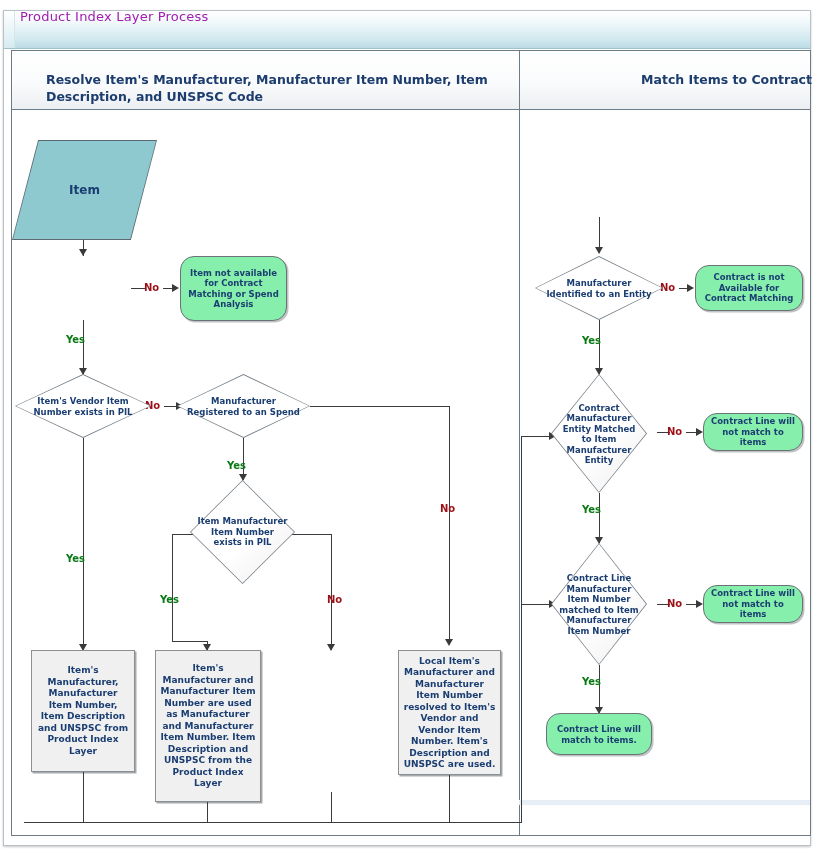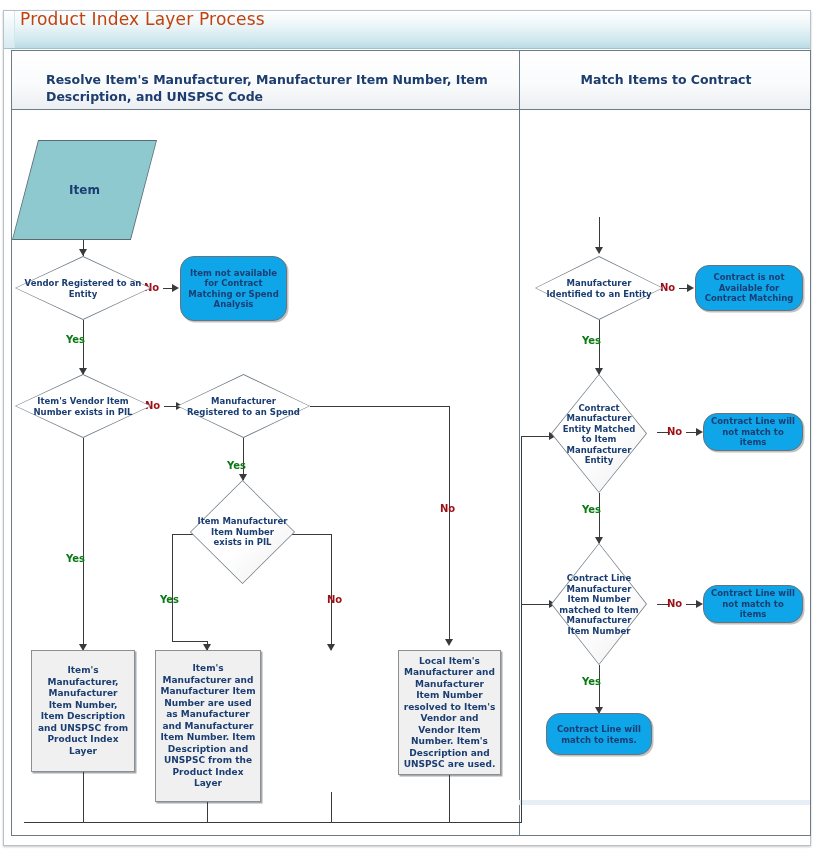--- a/index.html
+++ b/index.html
@@ -10,32 +10,32 @@
   .outer-frame{position:absolute;left:3px;top:10px;width:808px;height:836px;
       border:1px solid #b9c0c6;background:#ffffff;box-sizing:border-box;
       box-shadow:0 1px 2px rgba(0,0,0,.22);}
 
   
   .title-bar{position:absolute;left:4px;top:11px;width:806px;height:38px;
       background:linear-gradient(to bottom,#ffffff 0%,#eef7fa 35%,#cfe7ee 80%,#bcdbe4 100%);
       border-bottom:1px solid #9fc3ce;box-sizing:border-box;}
   .title-bar .bar-edge{position:absolute;left:0;top:0;width:10px;height:100%;
       background:linear-gradient(to bottom,#ffffff,#d6ebf1);border-right:1px solid #d5e6eb;}
-  .title-text{position:absolute;left:20px;top:9px;font-size:17px;color:#c2410c;
+  .title-text{position:absolute;left:20px;top:9px;font-size:13px;color:#a21caf;
       letter-spacing:.2px;font-weight:400;}
 
   
   .lane-head{position:absolute;top:50px;height:60px;
       background:linear-gradient(to bottom,#ffffff 0%,#fafbfc 55%,#eceff2 100%);
       box-sizing:border-box;border-bottom:1px solid #6d7b86;}
   .lane-head.left{left:11px;width:508px;border-left:1px solid #6d7b86;border-top:1px solid #6d7b86;}
   .lane-head.right{left:519px;width:292px;border-left:1px solid #6d7b86;border-top:1px solid #6d7b86;border-right:1px solid #6d7b86;}
   .lane-head .htxt{position:absolute;color:#1c3d6e;font-weight:bold;font-size:12.5px;line-height:17px;}
   .lane-head.left .htxt{left:34px;top:12px;width:450px;margin-top:8px;}
-  .lane-head.right .htxt{left:0;top:20px;width:292px;text-align:center;}
+  .lane-head.right .htxt{left:0;top:20px;width:292px;text-align:right;}
 
   
   .lane-body{position:absolute;top:110px;height:726px;background:#fff;box-sizing:border-box;}
   .lane-body.left{left:11px;width:508px;border-left:1px solid #6d7b86;border-bottom:1px solid #6d7b86;}
   .lane-body.right{left:519px;width:292px;border-left:1px solid #6d7b86;border-right:1px solid #6d7b86;border-bottom:1px solid #6d7b86;}
   .lane-foot{position:absolute;left:519px;top:800px;width:291px;height:5px;background:#e8eef6;}
 
   
   .ntxt{color:#1b3e72;font-weight:bold;text-align:center;}
 
@@ -63,21 +63,21 @@
   .dia .lbl{position:absolute;left:6%;right:6%;top:50%;transform:translateY(-50%);
      font-size:8.5px;line-height:10.5px;}
 
   
   .rect{position:absolute;background:#f0f0f0;border:1px solid #8a8f94;
      box-shadow:1.5px 1.5px 0 rgba(120,124,128,.65);box-sizing:border-box;}
   .rect .lbl{position:absolute;left:4px;right:4px;top:50%;transform:translateY(-50%);
      font-size:9px;line-height:11.5px;}
 
   
-  .term{position:absolute;background:#0ea5e9;border:1.5px solid #6b7279;border-radius:14px;
+  .term{position:absolute;background:#86efac;border:1.5px solid #6b7279;border-radius:14px;
      box-shadow:1.5px 1.5px 0 rgba(140,144,148,.55);box-sizing:border-box;}
   .term .lbl{position:absolute;left:4px;right:4px;top:50%;transform:translateY(-50%);
      font-size:8.5px;line-height:10.5px;}
 
   
   .ln{position:absolute;background:#3a3a3a;}
   .lnh{height:1px;}
   .lnv{width:1px;}
   .arrow-d{position:absolute;width:0;height:0;border-left:4.5px solid transparent;
      border-right:4.5px solid transparent;border-top:7px solid #3a3a3a;}
@@ -151,25 +151,20 @@
   <div class="ln lnv" style="left:331px;top:534px;height:116px;"></div>
   <div class="arrow-d" style="left:326.5px;top:644px;"></div>
   <div class="lbl-no" style="left:327px;top:594px;">No</div>
 
   <div class="para" style="left:12px;top:140px;width:145px;height:100px;">
     <div class="edge"></div>
     <div class="fill" style="background:#8ec9d0;"></div>
     <div class="lbl ntxt">Item</div>
   </div>
 
-  <div class="dia" style="left:15px;top:256px;width:136px;height:64px;">
-    <div class="edge"></div>
-    <div class="fill"></div>
-    <div class="lbl ntxt">Vendor Registered to an Entity</div>
-  </div>
 
   <div class="term" style="left:180px;top:256px;width:107px;height:65px;">
     <div class="lbl ntxt">Item not available for Contract Matching or Spend Analysis</div>
   </div>
 
   <div class="dia" style="left:15px;top:374px;width:136px;height:64px;">
     <div class="edge"></div>
     <div class="fill"></div>
     <div class="lbl ntxt">Item's Vendor Item Number exists in PIL</div>
   </div>

